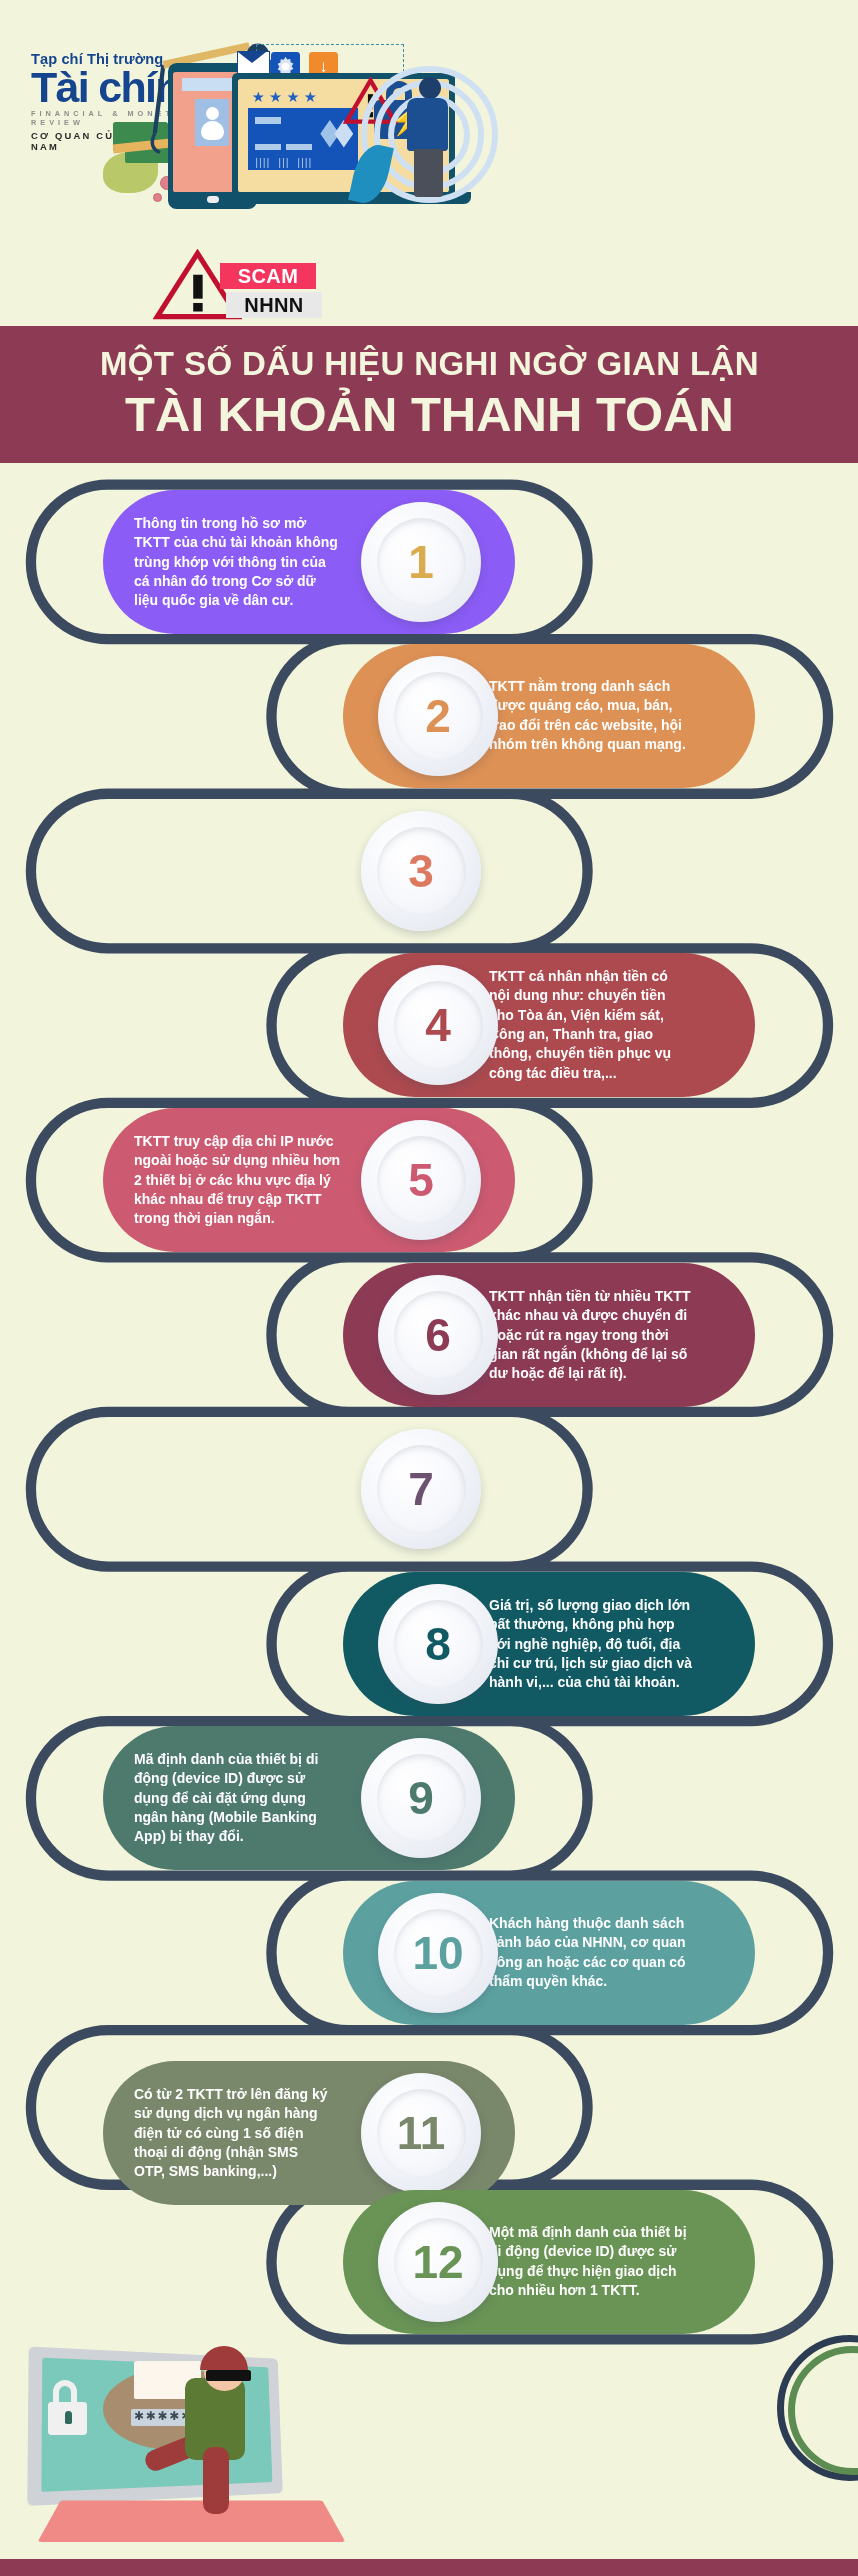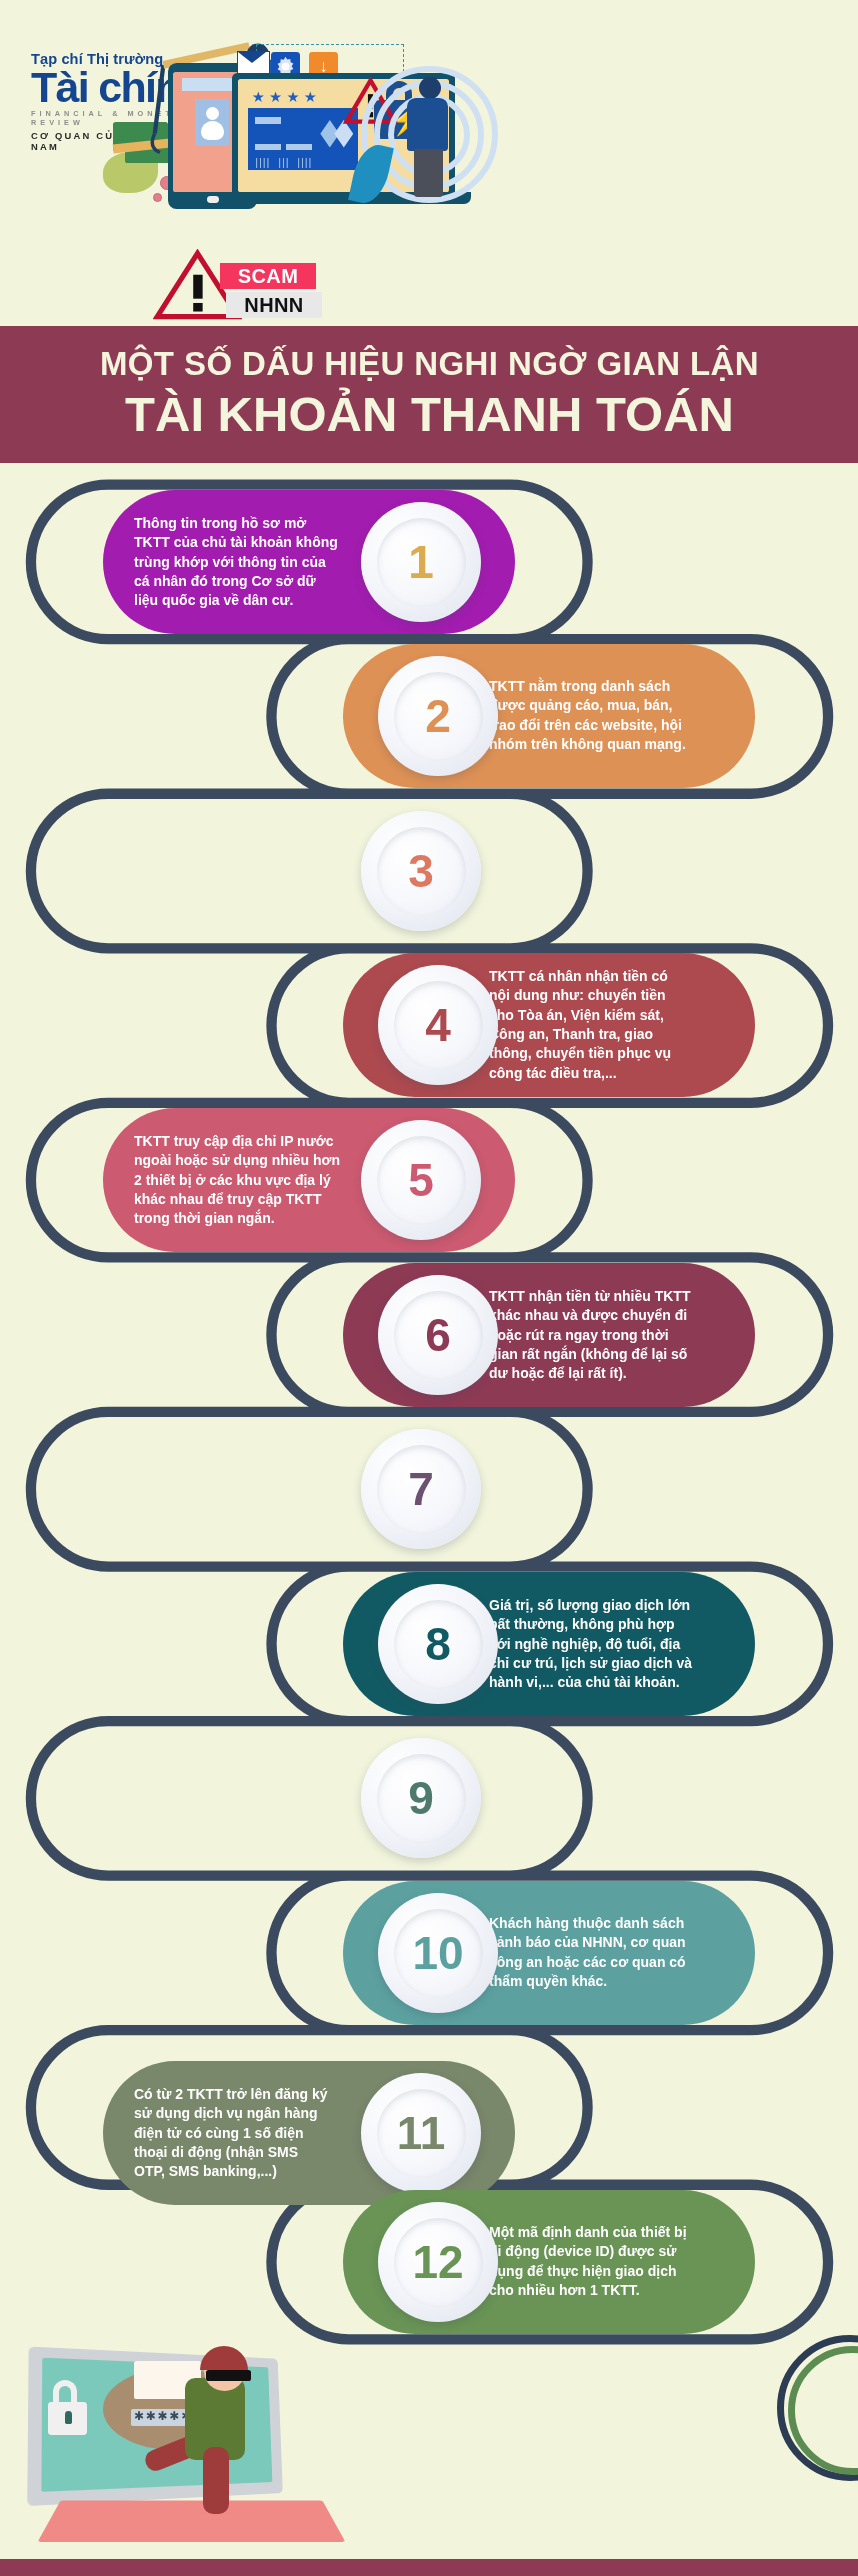--- a/index.html
+++ b/index.html
@@ -250,21 +250,21 @@
         <path d="M594 924 L594 924" stroke="#3b4a5e" stroke-width="12" fill="none"></path>
         <path d="M406 1104 L406 1104" stroke="#3b4a5e" stroke-width="12" fill="none"></path>
         <path d="M594 1284 L594 1284" stroke="#3b4a5e" stroke-width="12" fill="none"></path>
         <path d="M406 1464 L406 1464" stroke="#3b4a5e" stroke-width="12" fill="none"></path>
         <path d="M594 1644 L594 1644" stroke="#3b4a5e" stroke-width="12" fill="none"></path>
         <path d="M406 1824 L406 1824" stroke="#3b4a5e" stroke-width="12" fill="none"></path>
         <path d="M594 2004 L594 2004" stroke="#3b4a5e" stroke-width="12" fill="none"></path>
       </svg>
     <div id="rows">
         <div class="row" style="top: 26px; left: 0px; width: 859px;">
-          <div class="pill pill-left" style="background:#a21caf">
+          <div class="pill pill-left" style="background:#8b5cf6">
             <div class="txt txt-left">Thông tin trong hồ sơ mở
 TKTT của chủ tài khoản không
 trùng khớp với thông tin của
 cá nhân đó trong Cơ sở dữ
 liệu quốc gia về dân cư.</div>
           </div>
           <div class="badge badge-left">
             <span style="color:#dbab50">1</span>
           </div>
         </div>
@@ -332,20 +332,27 @@
 bất thường, không phù hợp
 với nghề nghiệp, độ tuổi, địa
 chỉ cư trú, lịch sử giao dịch và
 hành vi,... của chủ tài khoản.</div>
           </div>
           <div class="badge badge-right">
             <span style="color:#125a63">8</span>
           </div>
         </div>
         <div class="row" style="top: 1262px; left: 0px; width: 859px;">
+          <div class="pill pill-left" style="background:#4e7a6e">
+            <div class="txt txt-left">Mã định danh của thiết bị di
+động (device ID) được sử
+dụng để cài đặt ứng dụng
+ngân hàng (Mobile Banking
+App) bị thay đổi.</div>
+          </div>
           <div class="badge badge-left">
             <span style="color:#4e7a6e">9</span>
           </div>
         </div>
         <div class="row" style="top: 1417px; left: 0px; width: 859px;">
           <div class="pill pill-right" style="background:#5ca1a0">
             <div class="txt txt-right">Khách hàng thuộc danh sách
 cảnh báo của NHNN, cơ quan
 công an hoặc các cơ quan có
 thẩm quyền khác.</div>

